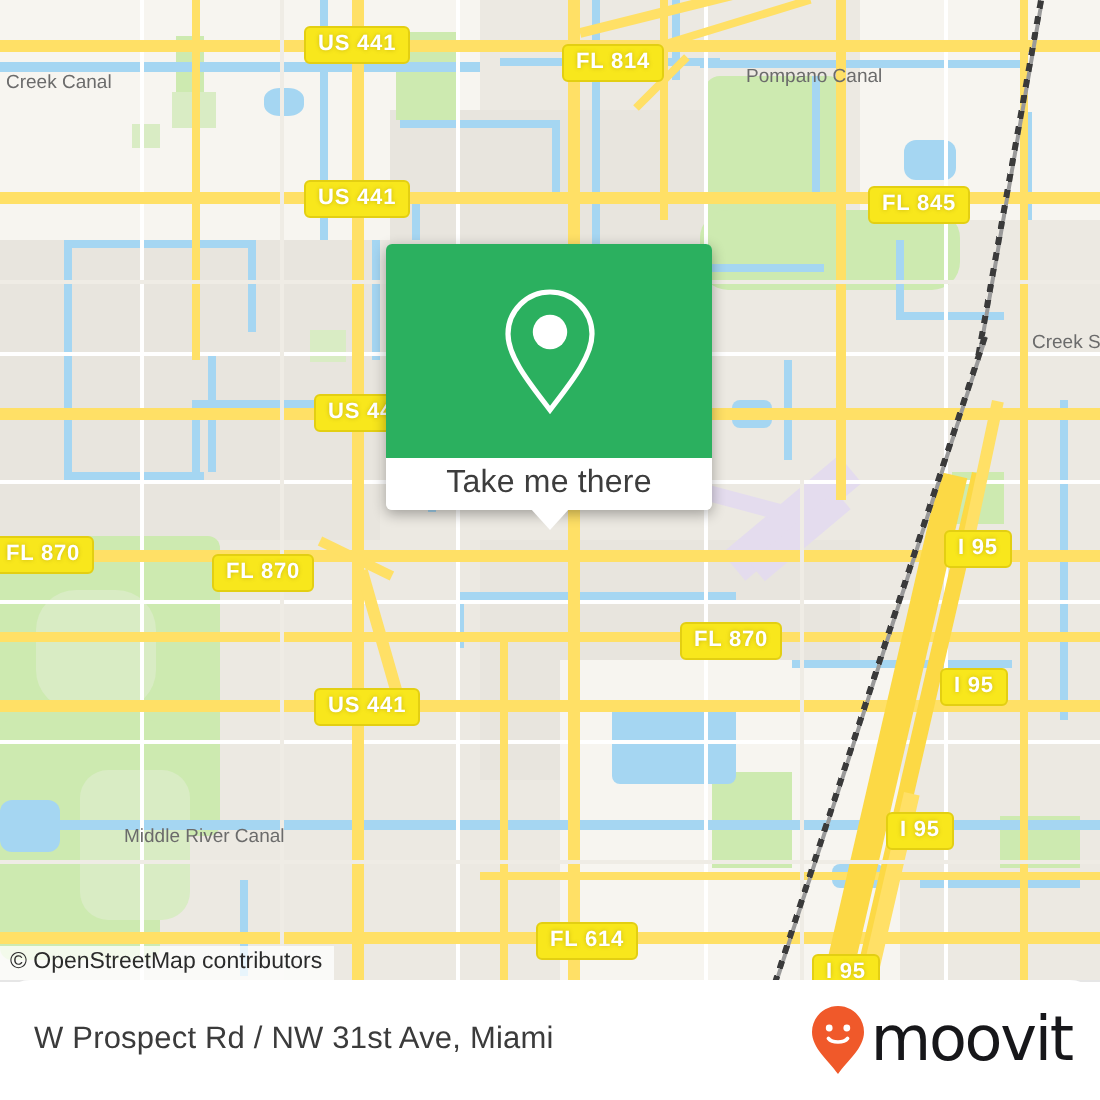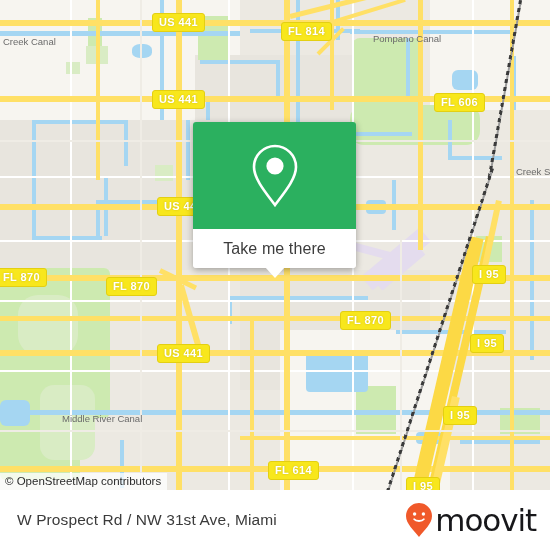--- a/index.html
+++ b/index.html
@@ -41,30 +41,30 @@
 
   
   #attrib{position:absolute;left:0;bottom:0;background:rgba(255,255,255,.75);
           font-size:11.5px;color:#2b2b2b;padding:2px 6px 3px 5px;white-space:nowrap;}
 
   
   #card{position:absolute;left:193px;top:122px;width:163px;
         box-shadow:0 2px 7px rgba(0,0,0,.33);border-radius:3px;}
   #card-top{height:107px;background:#2bb05f;border-radius:3px 3px 0 0;
             display:flex;align-items:center;justify-content:center;}
-  #card-btn{height:39px;background:#fff;border-radius:0 0 3px 3px;
+  #card-btn{height:26px;background:#fff;border-radius:0 0 3px 3px;
             display:flex;align-items:center;justify-content:center;
             font-size:16px;color:#3d3d3d;letter-spacing:.1px;}
   #card-tip{position:absolute;left:50%;margin-left:-10px;bottom:-10px;width:0;height:0;
             border-left:10px solid transparent;border-right:10px solid transparent;
             border-top:11px solid #ffffff;}
 
   
   #footer{position:absolute;left:0;top:490px;width:550px;height:60px;background:#ffffff;
-          display:flex;align-items:center;justify-content:space-between;}
+          display:flex;align-items:center;justify-content:space-between;border-radius:15px;}
   #footer-title{font-size:15.5px;color:#3b3b3b;padding-left:17px;letter-spacing:.1px;}
   #logo{display:flex;align-items:center;padding-right:14px;}
   #logo-text{font-size:31px;color:#17171a;letter-spacing:-1.1px;margin-left:2px;
              font-family:"DejaVu Sans",sans-serif;font-weight:normal;}
   .fade{position:absolute;left:0;top:490px;width:550px;height:1px;background:#e6e6e6;}
 </style>
 </head>
 <body>
 
 <div id="app">
@@ -203,21 +203,21 @@
       <div class="shield" style="left:152px;top:13px;">
           <span>US 441</span>
         </div>
       <div class="shield" style="left:281px;top:22px;">
           <span>FL 814</span>
         </div>
       <div class="shield" style="left:152px;top:90px;">
           <span>US 441</span>
         </div>
       <div class="shield" style="left:434px;top:93px;">
-          <span>FL 606</span>
+          <span>FL 845</span>
         </div>
       <div class="shield" style="left:157px;top:197px;">
           <span>US 441</span>
         </div>
       <div class="shield" style="left:472px;top:265px;">
           <span>I 95</span>
         </div>
       <div class="shield" style="left:-4px;top:268px;">
           <span>FL 870</span>
         </div>

